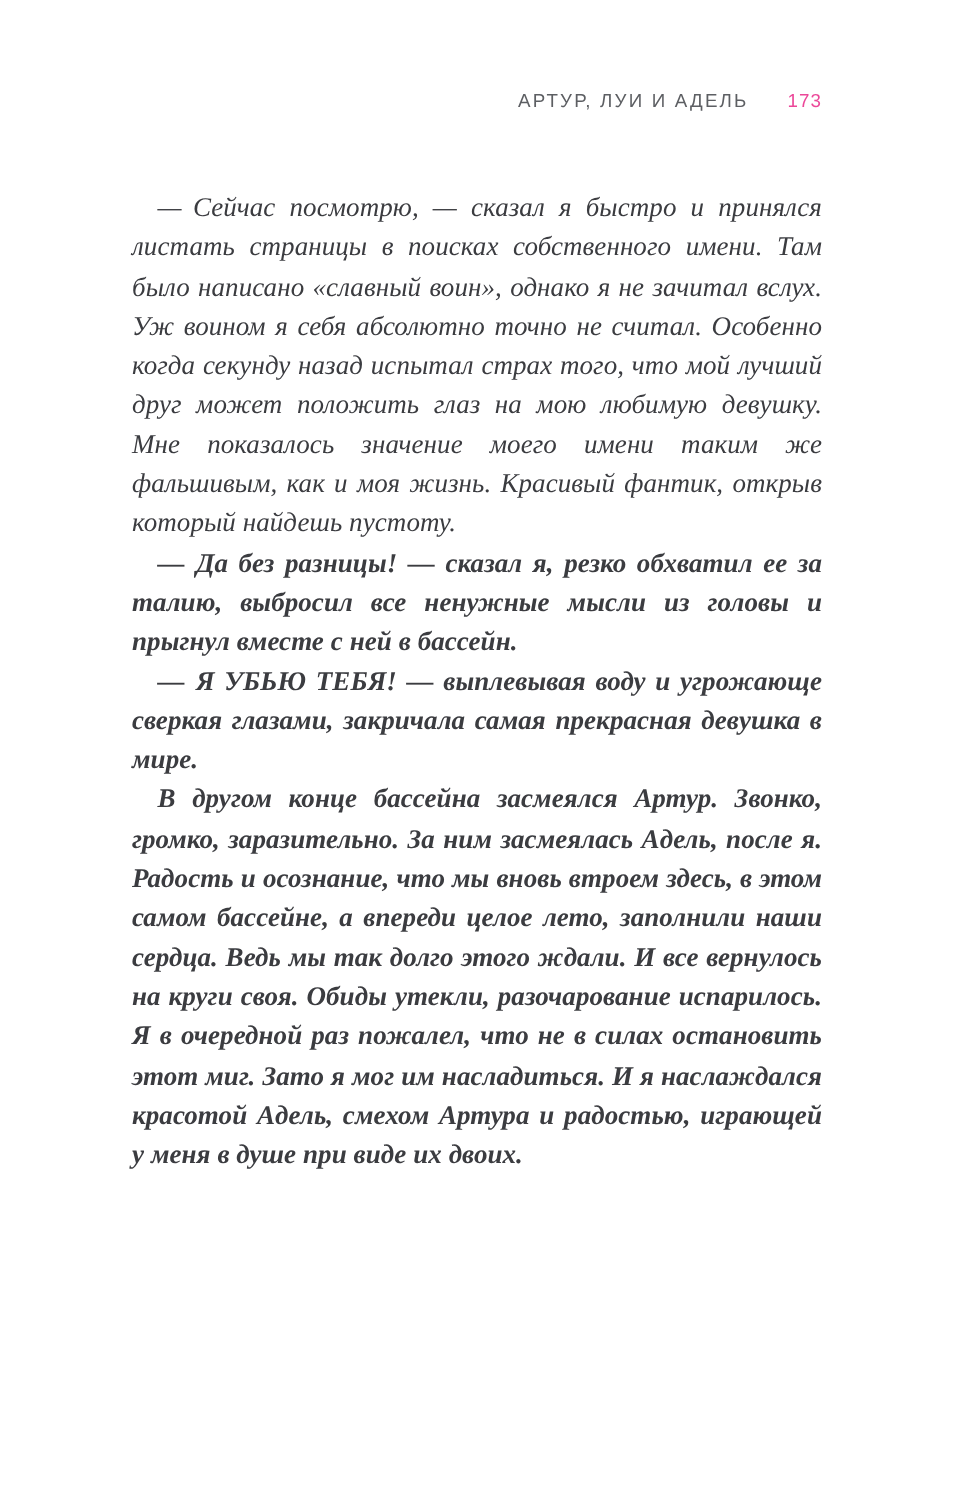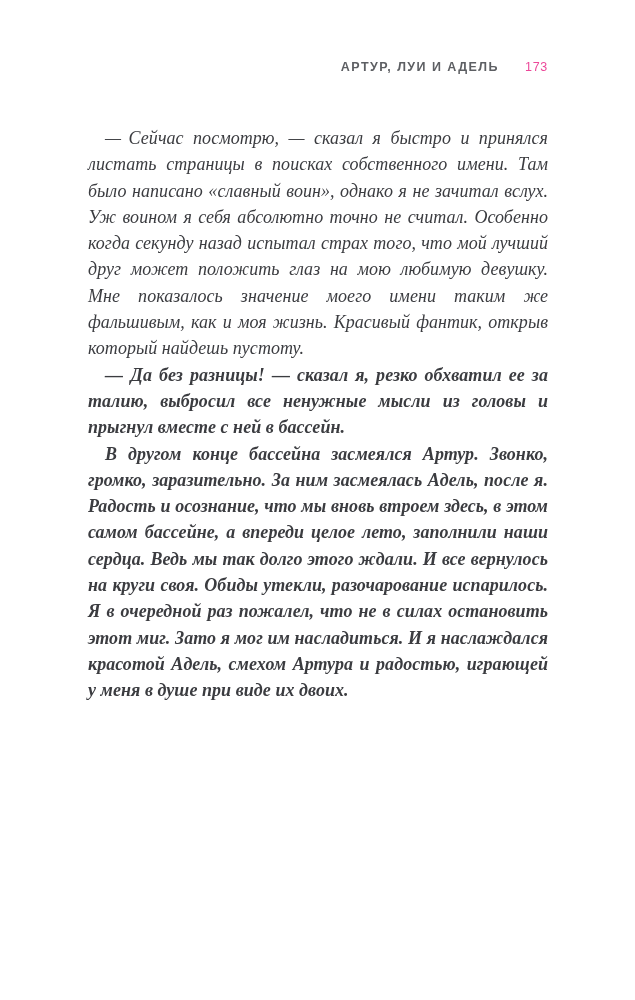--- a/index.html
+++ b/index.html
@@ -30,21 +30,20 @@
     align-items: baseline;
     font-family: "Liberation Sans", sans-serif;
     font-size: 12.5px;
     letter-spacing: 1.45px;
     color: #5d5f63;
     white-space: nowrap;
   }
 
   .running-head .chapter-title {
     text-transform: uppercase;
-    font-weight: bold;
   }
 
   .running-head .folio {
     margin-left: 26px;
     letter-spacing: 0.7px;
     color: #ec4899;
   }
 
   
   .text-body {
@@ -86,16 +85,17 @@
 <div class="page">
 
   <div class="running-head">
     <span class="chapter-title">Артур, Луи и Адель</span>
     <span class="folio">173</span>
   </div>
 
   <div class="text-body">
     <p class="para"><span>—</span><span class="dash-gap">&nbsp;</span><span>Сейчас посмотрю, — сказал я быстро и принялся листать страницы в поисках собственного имени. Там было написано «славный воин», однако я не зачитал вслух. Уж воином я себя абсолютно точно не считал. Особенно когда секунду назад испытал страх того, что мой лучший друг может положить глаз на мою любимую девушку. Мне показалось значение моего имени таким же фальшивым, как и моя жизнь. Красивый фантик, открыв который найдешь пустоту.</span></p>
     <p class="para"><span>—</span><span class="dash-gap">&nbsp;</span><span>Да без разницы! — сказал я, резко обхватил ее за талию, выбросил все ненужные мысли из головы и прыгнул вместе с ней в бассейн.</span></p>
+    <p class="para"><span>—</span><span class="dash-gap">&nbsp;</span><span>Я УБЬЮ ТЕБЯ! — выплевывая воду и угрожающе сверкая глазами, закричала самая прекрасная девушка в мире.</span></p>
     <p class="para"><span>В другом конце бассейна засмеялся Артур. Звонко, громко, заразительно. За ним засмеялась Адель, после я. Радость и осознание, что мы вновь втроем здесь, в этом самом бассейне, а впереди целое лето, заполнили наши сердца. Ведь мы так долго этого ждали. И все вернулось на круги своя. Обиды утекли, разочарование испарилось. Я в очередной раз пожалел, что не в силах остановить этот миг. Зато я мог им насладиться. И я наслаждался красотой Адель, смехом Артура и радостью, играющей у меня в душе при виде их двоих.</span></p>
   </div>
 
 </div>
 
 </body></html>

